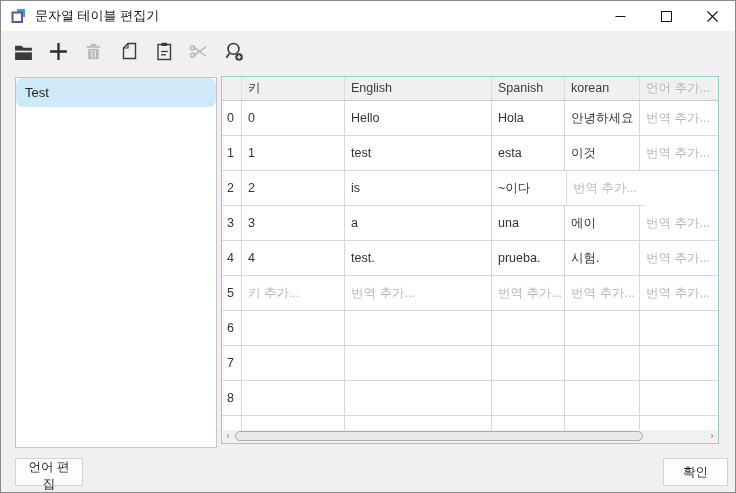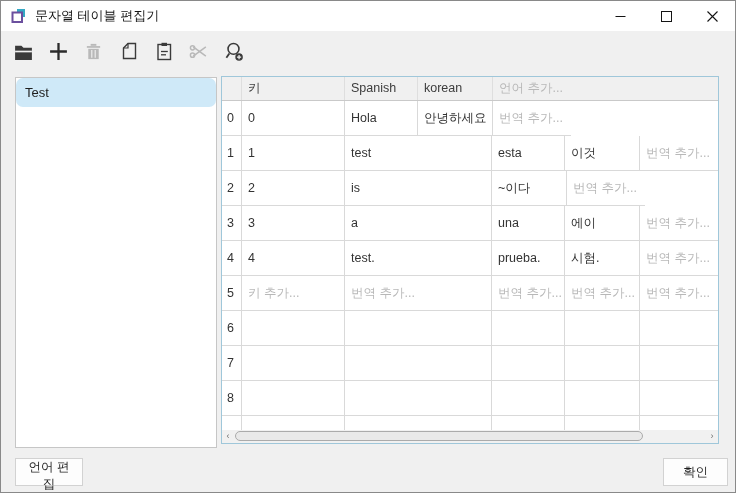--- a/index.html
+++ b/index.html
@@ -133,28 +133,30 @@
   </div>
 
   <div class="sidebar">
     <div class="list-item selected">Test</div>
   </div>
 
   <div class="table">
     <div class="thead">
       <div class="th c0"></div>
       <div class="th c1">키</div>
+      <div class="th c2">English</div>
       <div class="th c3">Spanish</div>
       <div class="th c4">korean</div>
       <div class="th c5 ph">언어 추가...</div>
     </div>
 
     <div class="tr">
       <div class="td c0">0</div>
       <div class="td c1">0</div>
+      <div class="td c2">Hello</div>
       <div class="td c3">Hola</div>
       <div class="td c4">안녕하세요</div>
       <div class="td c5 ph">번역 추가...</div>
     </div>
     <div class="tr">
       <div class="td c0">1</div>
       <div class="td c1">1</div>
       <div class="td c2">test</div>
       <div class="td c3">esta</div>
       <div class="td c4">이것</div>

